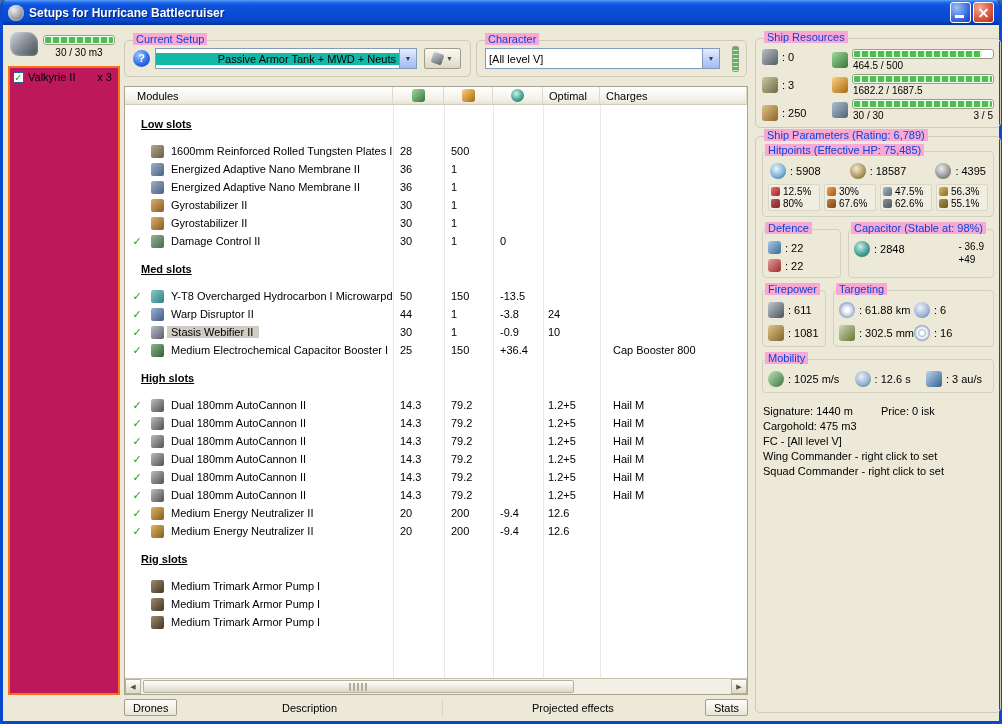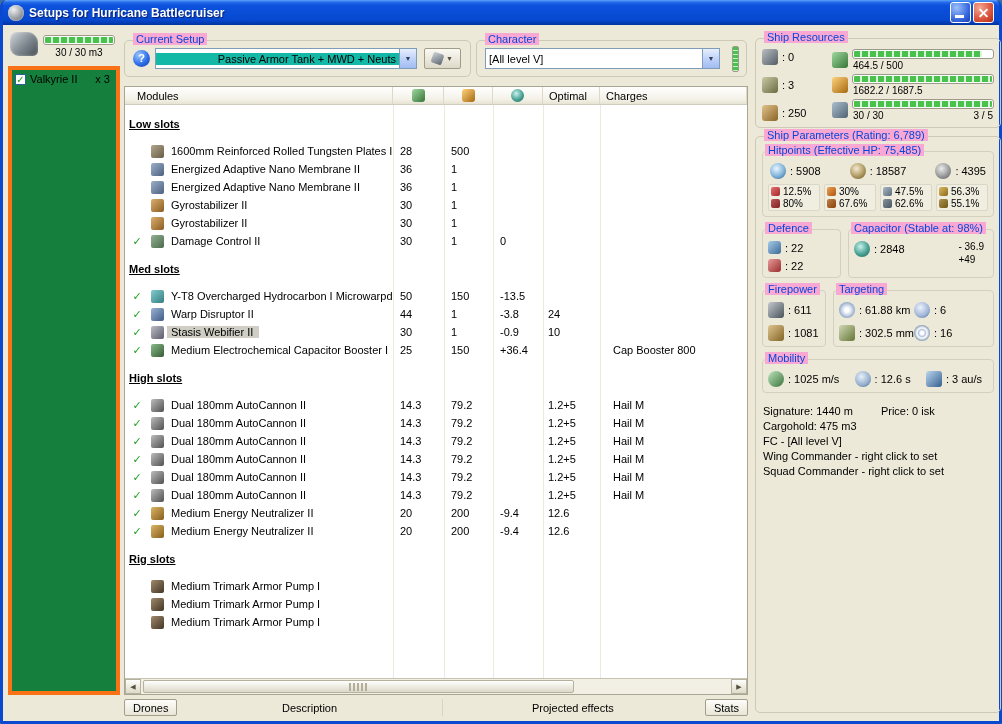--- a/index.html
+++ b/index.html
@@ -23,21 +23,21 @@
   .gbox{position:absolute;border:1px solid #cdc9b5;border-radius:5px;}
   .gtitle{position:absolute;top:-8px;left:8px;background:#f9a8d4;padding:0 3px;color:#0646d8;white-space:nowrap;}
   
   .lpanel{position:absolute;left:5px;top:30px;bottom:26px;width:112px;}
   .drone-ic{position:absolute;left:2px;top:2px;width:28px;height:24px;border-radius:7px 11px 5px 9px;
     background:linear-gradient(135deg,#d3d8dc,#7d868e 55%,#464e54);box-shadow:inset 0 0 3px rgba(255,255,255,.4);}
   .dcap-bar{position:absolute;left:35px;top:5px;width:72px;height:10px;}
   .dcap-text{position:absolute;left:35px;top:17px;width:72px;text-align:center;font-size:10px;}
   .pbar{border:1px solid #9c9a8a;border-radius:3px;background:#fff;padding:1px;height:10px;}
   .pfill{height:100%;background:repeating-linear-gradient(90deg,#49c24d 0 6px,#d9f3d9 6px 8px);border-radius:1px;}
-  .dlist{position:absolute;left:0;right:0;top:36px;bottom:0;background:#15803d;border:4px solid #f97316;}
+  .dlist{position:absolute;left:0;right:0;top:36px;bottom:0;background:#be185d;border:2px solid #f97316;}
   .ditem{display:flex;align-items:center;gap:4px;padding:2px 3px;height:18px;}
   .cbx{width:11px;height:11px;border:1px solid #2a6099;background:#fff;font-size:10px;line-height:9px;color:#18a018;text-align:center;font-weight:bold;flex:0 0 auto;}
   .cbx.checked::after{content:"✓";}
   .dqty{margin-left:auto;padding-right:3px;}
   
   .setupbox{left:121px;top:40px;width:347px;height:37px;}
   .charbox{left:473px;top:40px;width:271px;height:37px;}
   .help{position:absolute;left:8px;top:9px;width:17px;height:17px;border-radius:50%;color:#fff;font-weight:bold;text-align:center;line-height:17px;
     background:radial-gradient(circle at 35% 30%,#9ec7ff,#2f6fe8 55%,#0c3fb0);}
   .help::after{content:"?";}
@@ -57,21 +57,21 @@
     background:repeating-linear-gradient(180deg,#49c24d 0 3px,#cdeecd 3px 4px);}
   
   .table{position:absolute;left:121px;top:86px;width:624px;bottom:26px;border:1px solid #a9a593;background:#fff;display:flex;flex-direction:column;}
   .thead{height:18px;display:grid;grid-template-columns:268px 51px 49px 50px 57px 1fr;flex:0 0 auto;
     background:linear-gradient(180deg,#ffffff,#f3f1e6 75%,#e6e3d3);border-bottom:1px solid #cfccbc;}
   .th{display:flex;align-items:center;padding-left:6px;border-right:1px solid #ddd8c8;}
   .th.first{padding-left:12px;}
   .th.cicon{justify-content:center;padding:0;}
   .tbody{position:relative;flex:1;overflow:hidden;}
   .vline{position:absolute;top:0;bottom:0;width:1px;background:#eceadf;}
-  .sec-row{height:18px;margin:10px 0 9px;display:flex;align-items:center;padding-left:4px;}
+  .sec-row{height:18px;margin:10px 0 9px;display:flex;align-items:center;padding-left:16px;}
   .sec-title{font-weight:bold;text-decoration:underline;}
   .mrow{display:grid;grid-template-columns:24px 18px 226px 51px 49px 50px 57px 1fr;height:18px;align-items:center;}
   .c-check{text-align:center;font-weight:bold;color:#1d9e1d;font-size:11px;}
   .c-check.ck::after{content:"✓";}
   .c-icon{width:13px;height:13px;border-radius:2px;margin-left:2px;}
   .c-name{padding:0 6px 0 4px;white-space:nowrap;overflow:hidden;justify-self:start;max-width:226px;}
   .mrow.sel .c-name{background:#cfcdc4;}
   .c-cpu,.c-pg,.c-cap{padding-left:7px;}
   .c-opt{padding-left:5px;}
   .c-chg{padding-left:13px;white-space:nowrap;}

